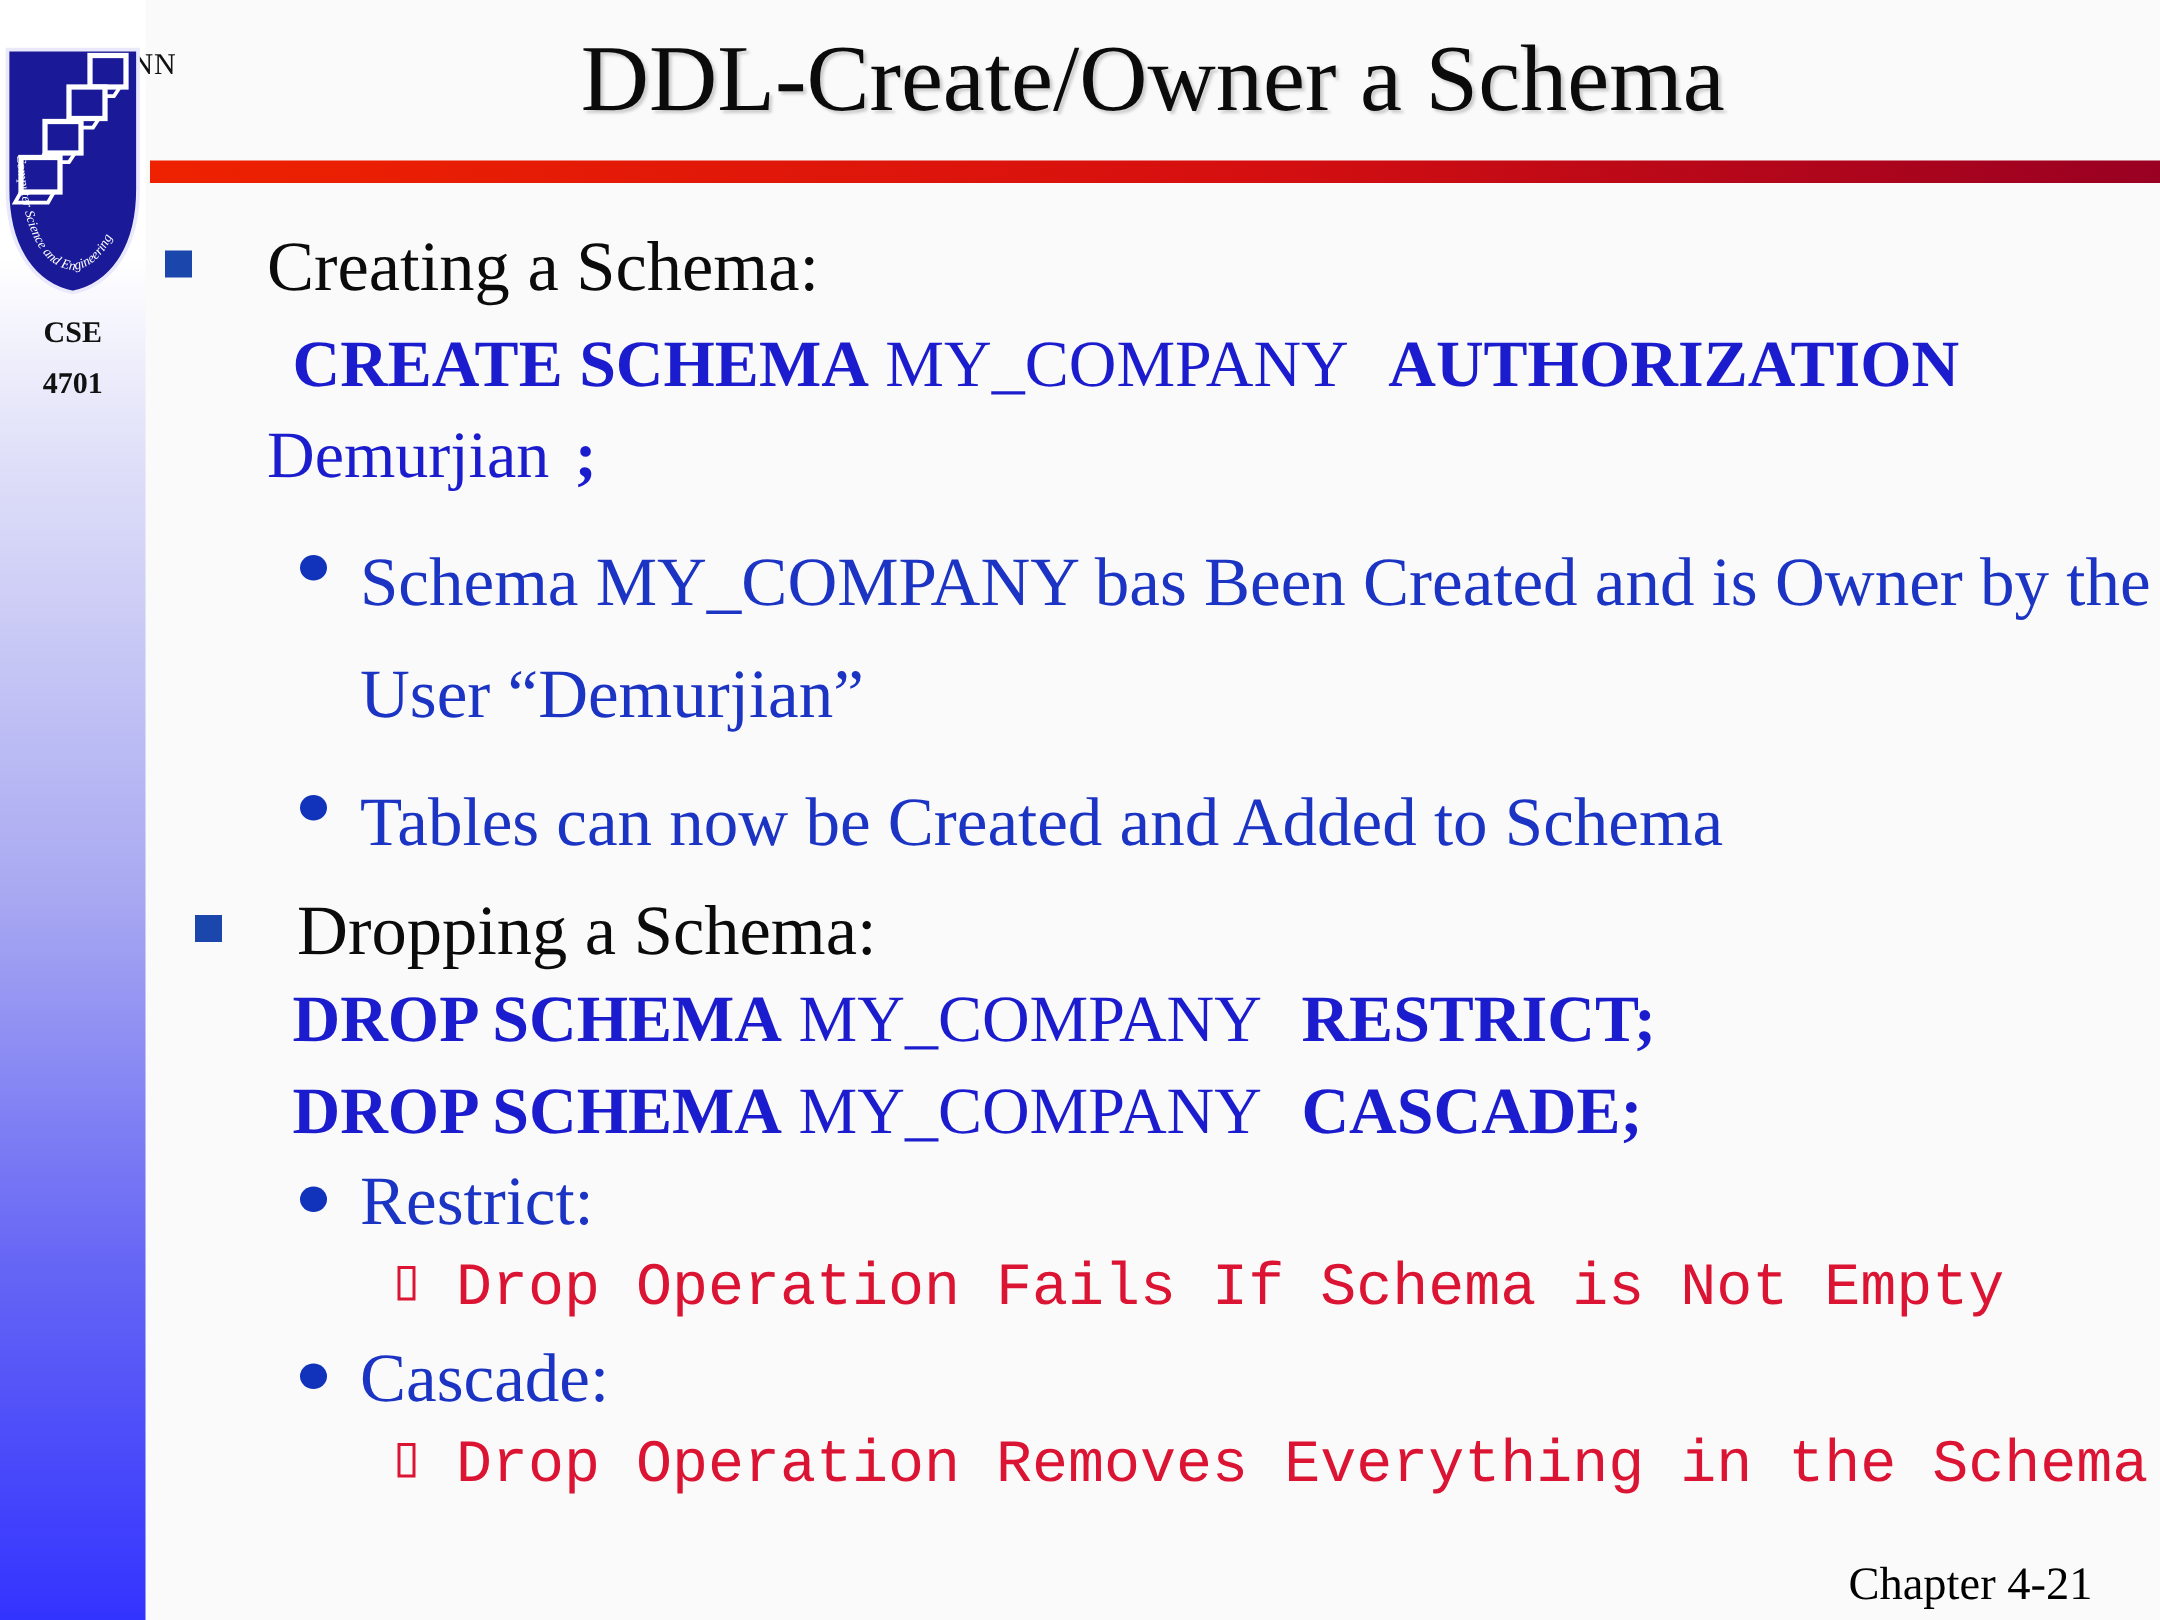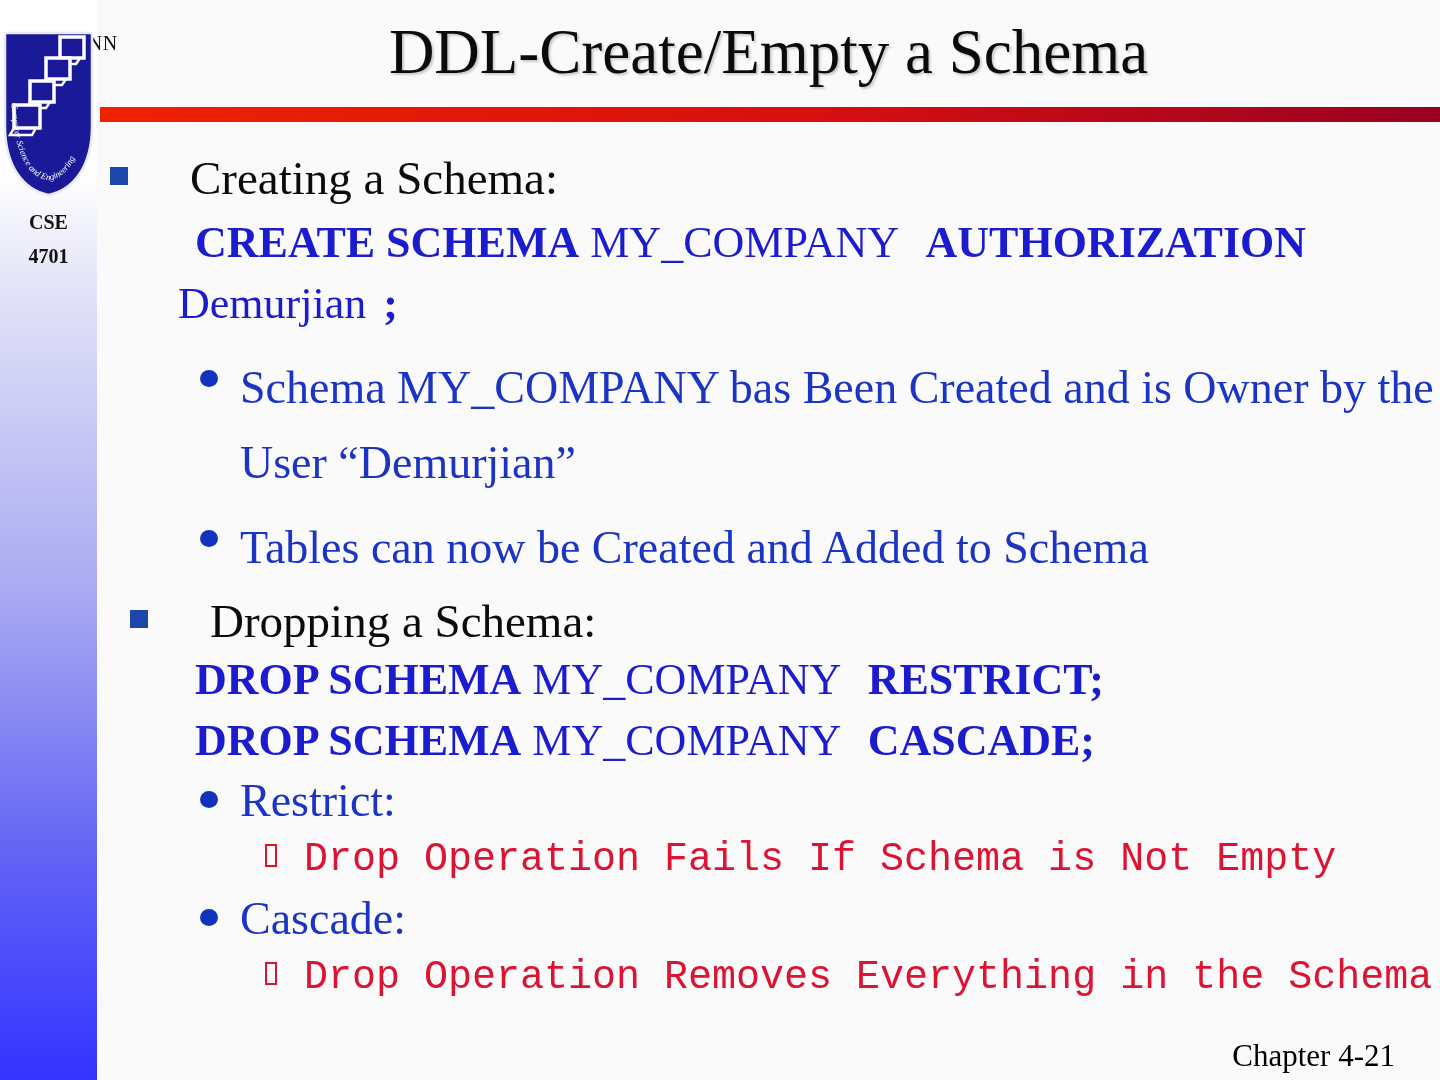--- a/index.html
+++ b/index.html
@@ -30,21 +30,21 @@
     text-align:center; font-size:63px; color:#0b0b0b;
     text-shadow:2px 2px 2px rgba(120,120,120,0.35);
     white-space:nowrap;
   }
   .rule{
     position:absolute; left:100px; top:107px; right:0; height:15px;
     background:linear-gradient(to right,#ee2200 0%,#d50f10 55%,#990022 100%);
   }
   
   .content{ position:absolute; left:97px; top:130px; width:1343px; }
-  .h1row{ display:flex; align-items:flex-start; padding-left:13px; margin-top:20px;gap:12px; }
+  .h1row{ display:flex; align-items:flex-start; padding-left:13px; margin-top:20px; }
   .h1row .sq{
     width:18px; height:18px; background:#1b47ad; margin-top:17px; flex:0 0 auto;
   }
   .h1row .h1text{ margin-left:50px; font-size:47px; color:#0b0b0b; line-height:56px; }
   .sqlline{
     margin-left:81px; font-size:44px; line-height:61px; color:#1c1ccf; white-space:nowrap;
   }
   .sqlline .kw{ font-weight:bold;margin-left:17px; }
   .l2item{
     display:flex; align-items:flex-start; padding-left:103px; 
@@ -102,21 +102,21 @@
         <textPath href="#seal-arc" startOffset="4">Computer Science and Engineering</textPath>
       </text>
     </svg>
 
     <div class="course">
       <div>CSE</div>
       <div>4701</div>
     </div>
   </div>
 
-  <div class="title">DDL-Create/Empty a Schema</div>
+  <div class="title">DDL-Create/Owner a Schema</div>
   <div class="rule"></div>
 
   <div class="content">
 
     <div class="h1row">
       <span class="sq"></span>
       <span class="h1text">Creating a Schema:</span>
     </div>
 
     <div class="sqlline mt6">

